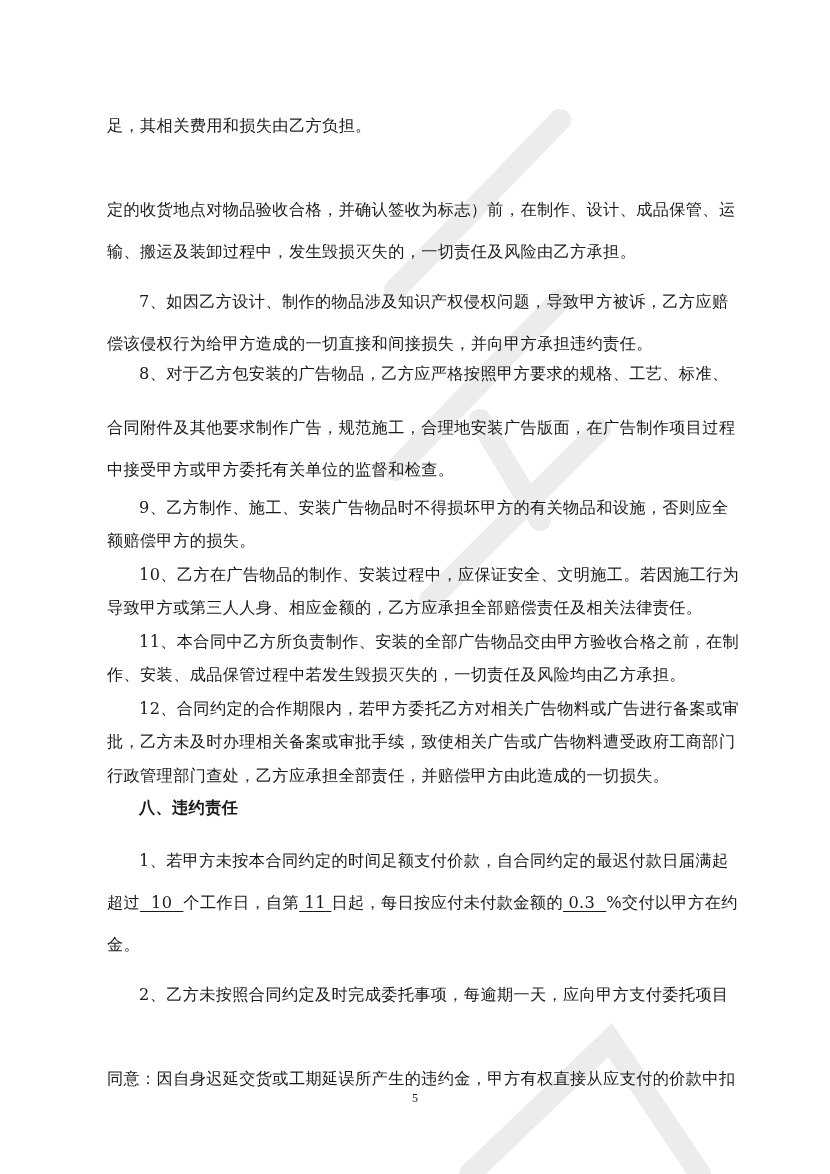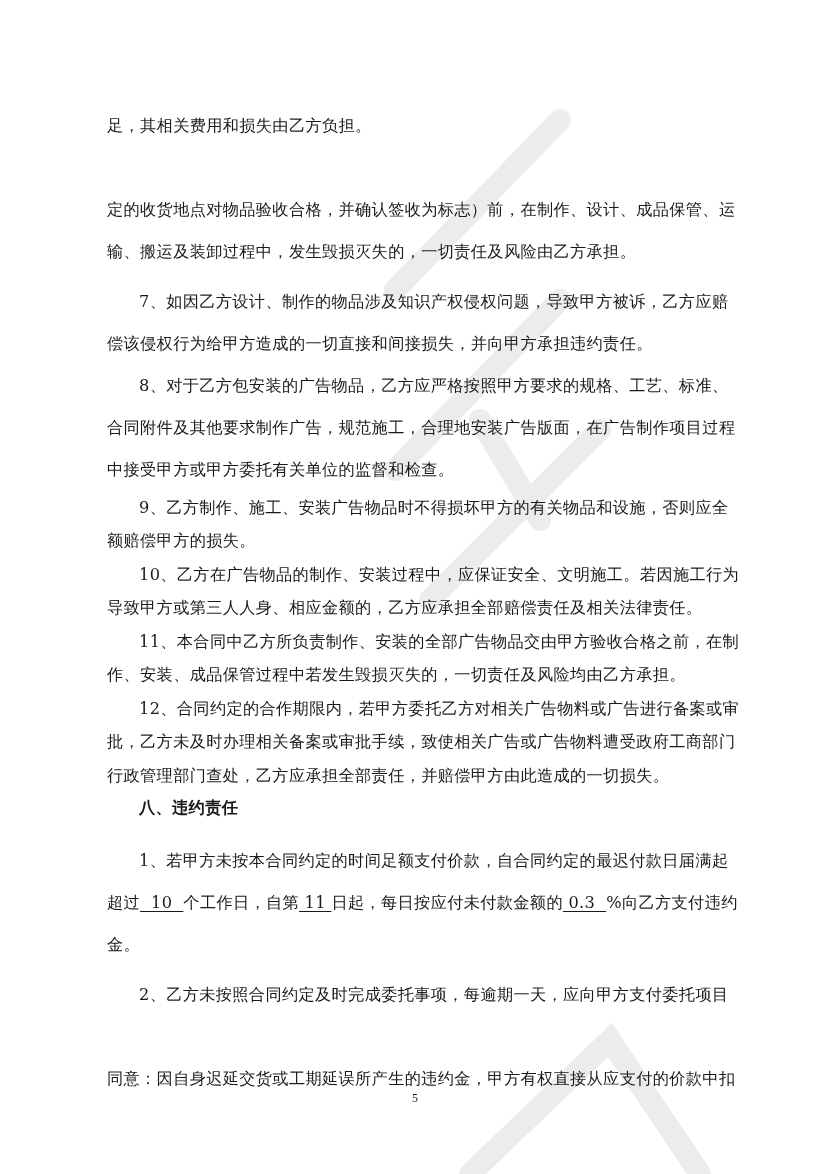--- a/index.html
+++ b/index.html
@@ -34,42 +34,42 @@
   </svg>
 
   <div class="line" style="top:116px">足，其相关费用和损失由乙方负担。</div>
 
   <div class="line" style="top:200px">定的收货地点对物品验收合格，并确认签收为标志）前，在制作、设计、成品保管、运</div>
   <div class="line" style="top:242px">输、搬运及装卸过程中，发生毁损灭失的，一切责任及风险由乙方承担。</div>
 
   <div class="line ind" style="top:292px">7、如因乙方设计、制作的物品涉及知识产权侵权问题，导致甲方被诉，乙方应赔</div>
   <div class="line" style="top:334px">偿该侵权行为给甲方造成的一切直接和间接损失，并向甲方承担违约责任。</div>
 
-  <div class="line ind" style="top:376px">8、对于乙方包安装的广告物品，乙方应严格按照甲方要求的规格、工艺、标准、</div>
+  <div class="line ind" style="top:364px">8、对于乙方包安装的广告物品，乙方应严格按照甲方要求的规格、工艺、标准、</div>
   <div class="line" style="top:418px">合同附件及其他要求制作广告，规范施工，合理地安装广告版面，在广告制作项目过程</div>
   <div class="line" style="top:460px">中接受甲方或甲方委托有关单位的监督和检查。</div>
 
   <div class="line ind" style="top:498px">9、乙方制作、施工、安装广告物品时不得损坏甲方的有关物品和设施，否则应全</div>
   <div class="line" style="top:531px">额赔偿甲方的损失。</div>
 
   <div class="line ind" style="top:565px">10、乙方在广告物品的制作、安装过程中，应保证安全、文明施工。若因施工行为</div>
   <div class="line" style="top:598px">导致甲方或第三人人身、相应金额的，乙方应承担全部赔偿责任及相关法律责任。</div>
 
   <div class="line ind" style="top:632px">11、本合同中乙方所负责制作、安装的全部广告物品交由甲方验收合格之前，在制</div>
   <div class="line" style="top:665px">作、安装、成品保管过程中若发生毁损灭失的，一切责任及风险均由乙方承担。</div>
 
   <div class="line ind" style="top:699px">12、合同约定的合作期限内，若甲方委托乙方对相关广告物料或广告进行备案或审</div>
   <div class="line" style="top:732px">批，乙方未及时办理相关备案或审批手续，致使相关广告或广告物料遭受政府工商部门</div>
   <div class="line" style="top:766px">行政管理部门查处，乙方应承担全部责任，并赔偿甲方由此造成的一切损失。</div>
 
   <div class="line ind bold" style="top:798px">八、违约责任</div>
 
   <div class="line ind" style="top:851px">1、若甲方未按本合同约定的时间足额支付价款，自合同约定的最迟付款日届满起</div>
   <div class="line" style="top:893px">
-    <span>超过</span><span class="u" style="white-space:pre">  10  </span><span>个工作日，自第</span><span class="u" style="white-space:pre"> 11 </span><span>日起，每日按应付未付款金额的</span><span class="u" style="white-space:pre"> 0.3  </span><span>%向乙方支付违约</span>
+    <span>超过</span><span class="u" style="white-space:pre">  10  </span><span>个工作日，自第</span><span class="u" style="white-space:pre"> 11 </span><span>日起，每日按应付未付款金额的</span><span class="u" style="white-space:pre"> 0.3  </span><span>%交付以甲方在约</span>
   </div>
   <div class="line" style="top:935px">金。</div>
 
   <div class="line ind" style="top:985px">2、乙方未按照合同约定及时完成委托事项，每逾期一天，应向甲方支付委托项目</div>
   <div class="line" style="top:1069px">同意：因自身迟延交货或工期延误所产生的违约金，甲方有权直接从应支付的价款中扣</div>
 
   <div class="pageno">5</div>
 </div>
 
 </body></html>

